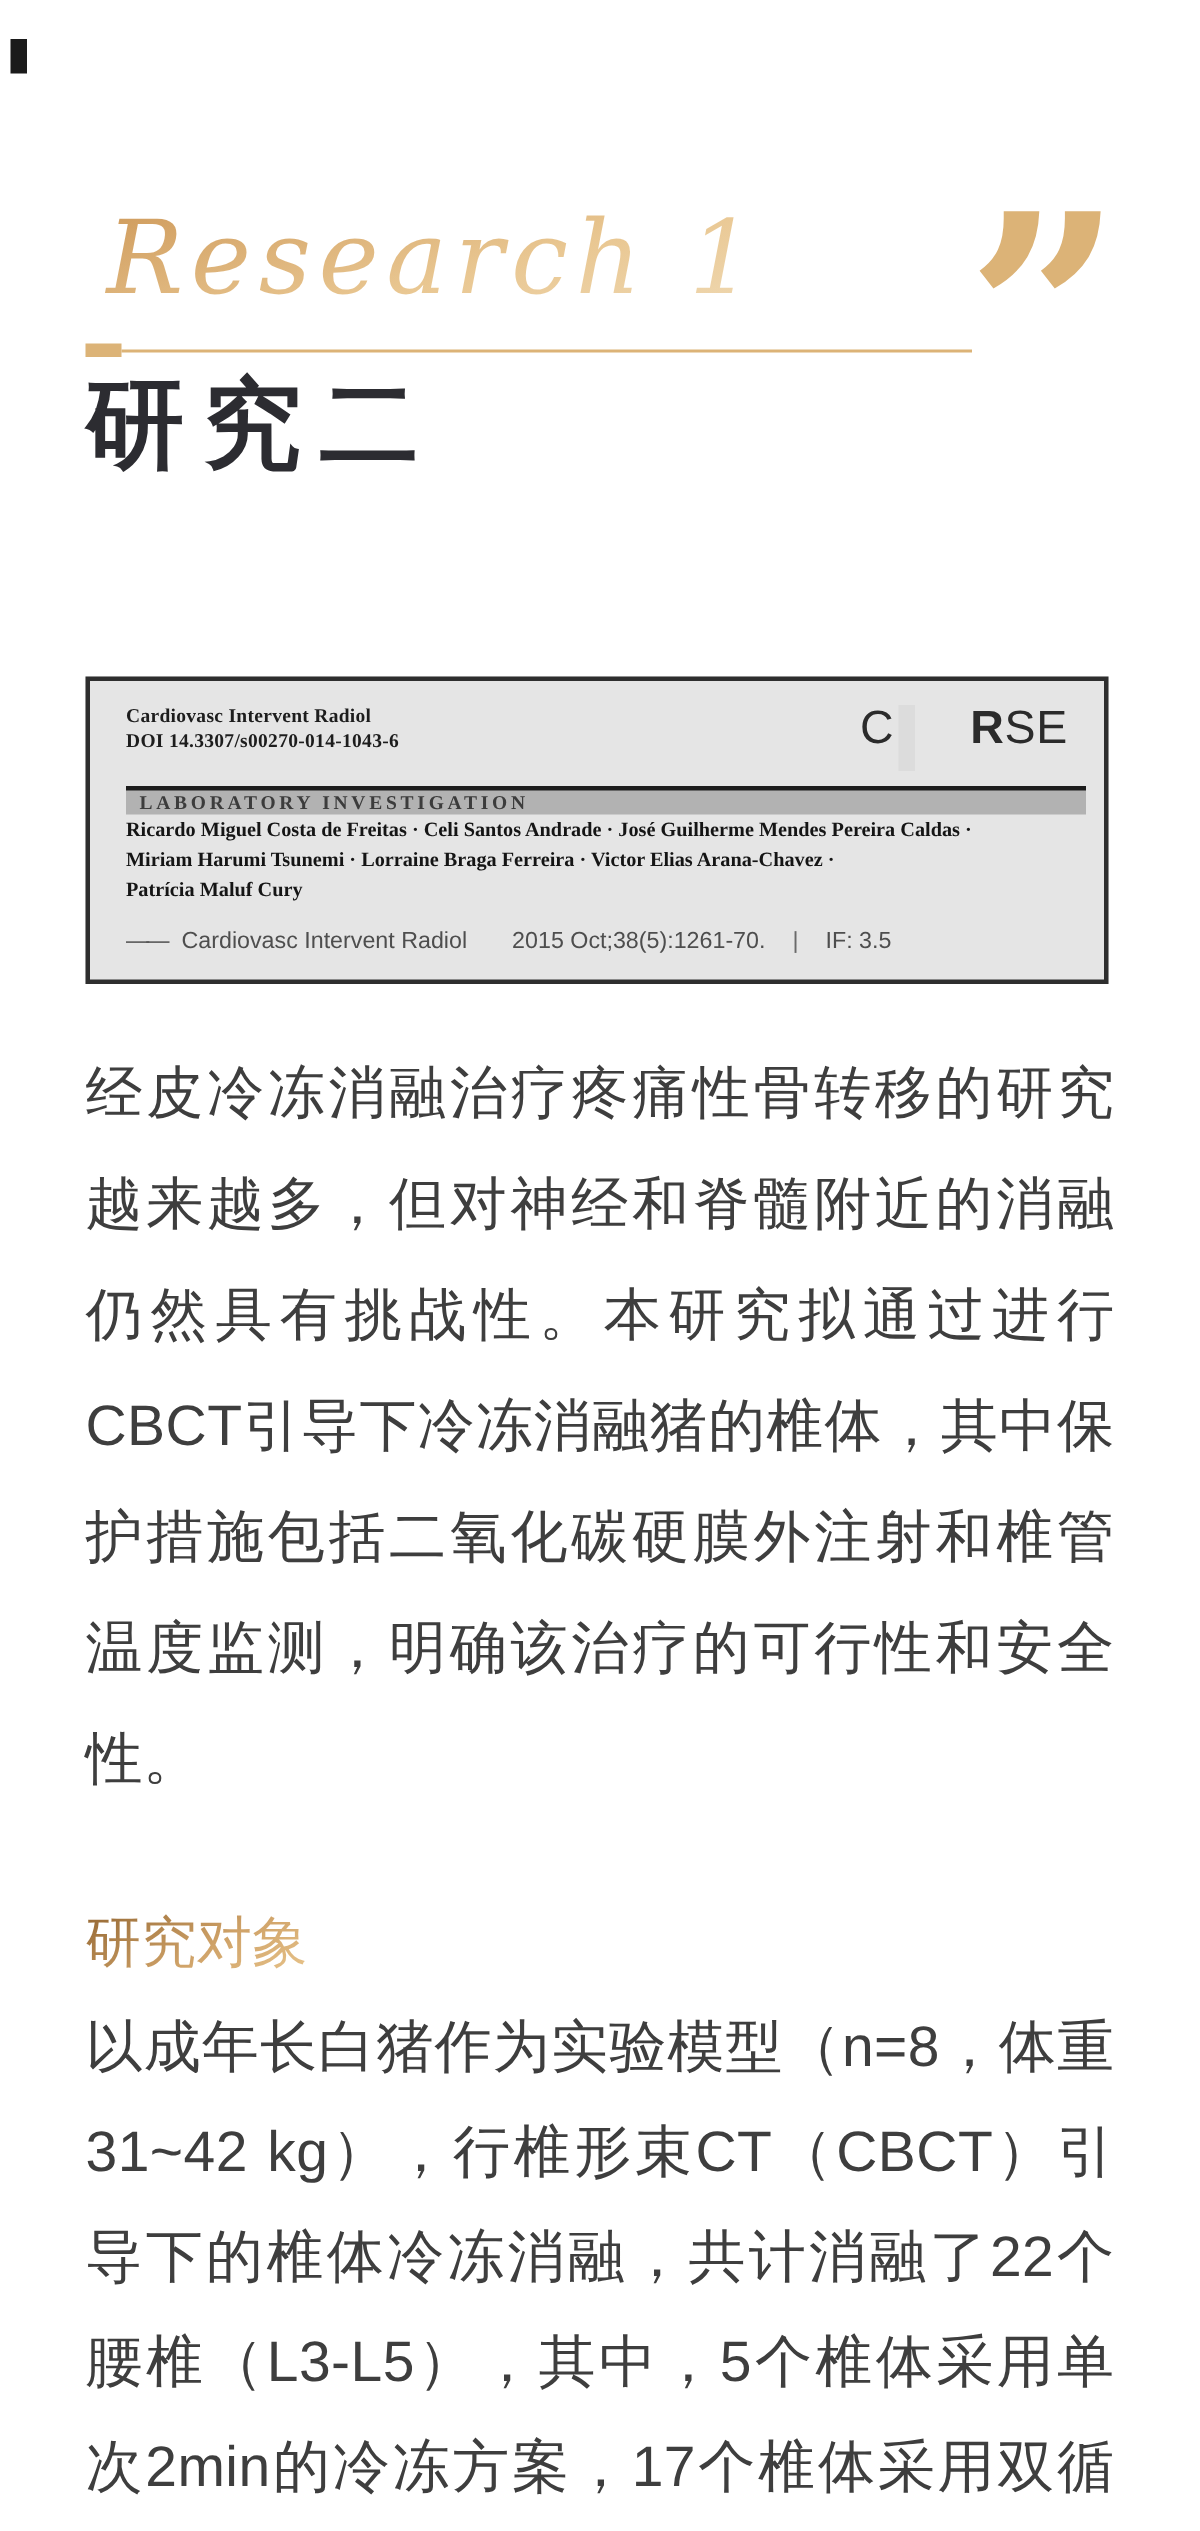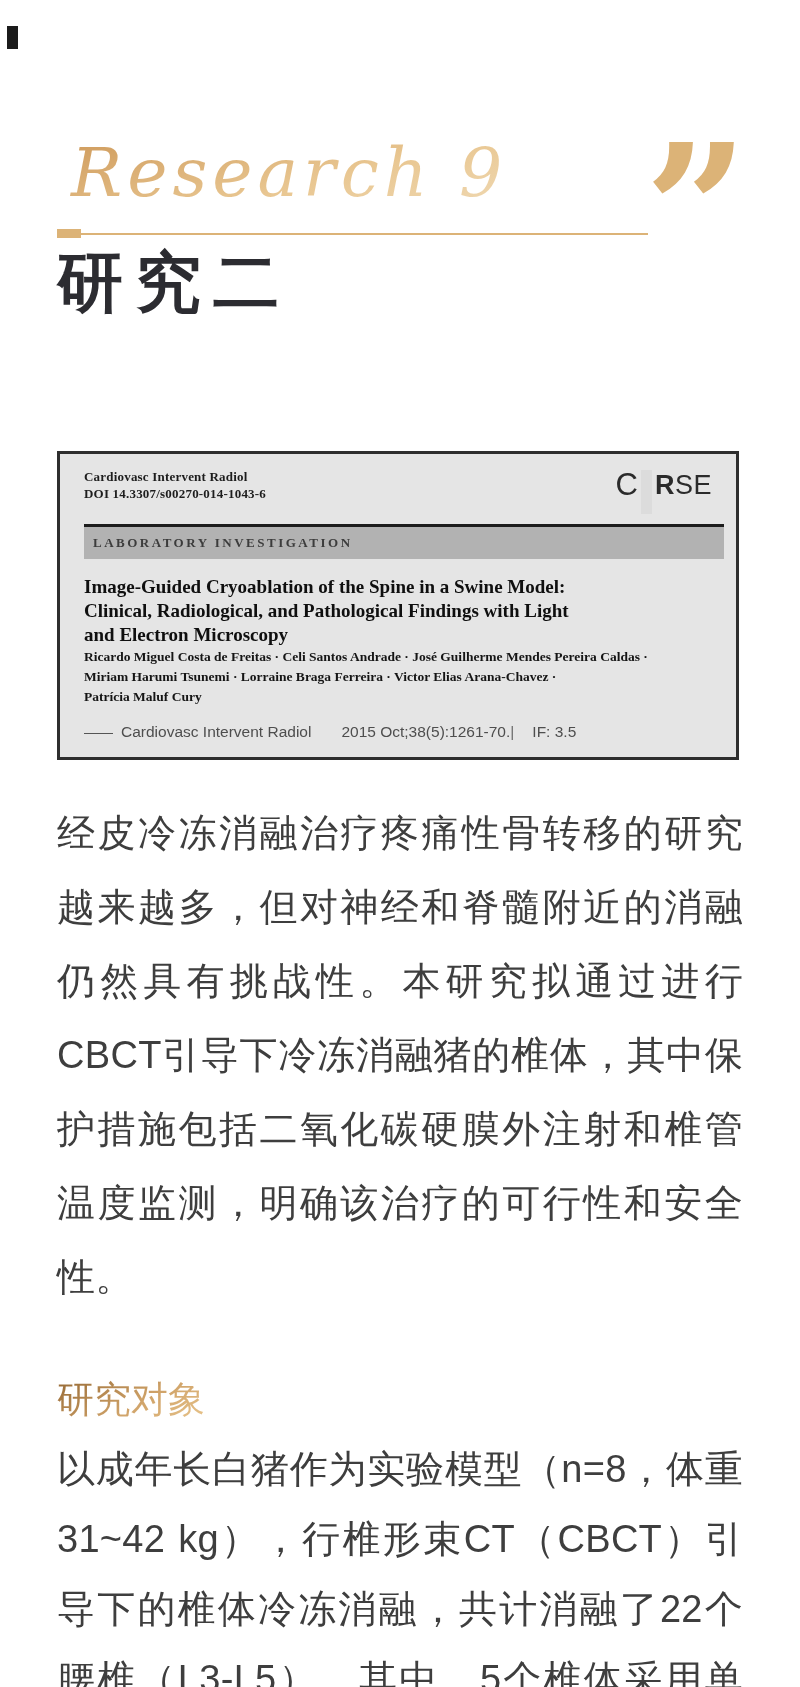--- a/index.html
+++ b/index.html
@@ -67,28 +67,28 @@
     border: 3px solid #2e2e2e;
     background: #e5e5e5;
     padding: 14px 24px 16px 24px;
     font-family: "Liberation Serif", serif;
   }
   .paper-head { display: flex; justify-content: space-between; align-items: flex-start; }
   .journal-meta { font-size: 13px; line-height: 17px; font-weight: 600; color: #1d1d1d; letter-spacing: 0.2px; }
   .cirse-logo { display: flex; align-items: flex-start; margin-top: 2px; font-family: "Liberation Sans", sans-serif; color: #2b2b2b; }
   .cirse-c { font-size: 31px; line-height: 30px; font-weight: 400; }
   .cirse-bar { width: 11px; height: 44px; background: #dcdcdc; margin: 0 3px; }
-  .cirse-rse { font-size: 27px; line-height: 30px; font-weight: 400; letter-spacing: 0.5px; }
+  .cirse-rse { font-size: 31px; line-height: 30px; font-weight: 400; letter-spacing: 0.5px; margin-left: 34px; }
   .cirse-rse b { font-weight: 700; }
   .section-band {
     margin-top: 10px;
     margin-right: -12px;
     border-top: 3px solid #1c1c1c;
     background: #b2b2b2;
-    height: 35px;
+    height: 19px;
     display: flex;
     align-items: center;
     padding-left: 9px;
     font-size: 13px;
     font-weight: 700;
     letter-spacing: 2.5px;
     color: #3c3c3c;
   }
   .paper-title {
     margin-top: 16px;
@@ -111,21 +111,21 @@
     margin-top: 16px;
     font-family: "Liberation Sans", sans-serif;
     font-size: 15.5px;
     color: #4e4e4e;
     display: flex;
     align-items: baseline;
     white-space: nowrap;
   }
   .cit-dash { letter-spacing: -2px; margin-right: 10px; color: #555; }
   .cit-journal { margin-right: 30px; }
-  .cit-issue { }
+  .cit-issue { margin-right: 18px; }
   .cit-sep { margin-right: 18px; color: #6a6a6a; }
   .body-text {
     margin: 36px 57px 0 57px;
     width: 686px;
     font-size: 38px;
     line-height: 74px;
     letter-spacing: 0.3px;
     color: #3e3e3e;
     text-align: justify;
     text-justify: inter-ideograph;
@@ -143,21 +143,21 @@
     width: fit-content;
   }
   .body-text.second { margin-top: 8px; line-height: 70px; }
 </style>
 </head>
 <body>
 
 <div class="corner-mark"></div>
 
 <div class="hero">
-  <div class="script-title">Research 9</div>
+  <div class="script-title">Research 1</div>
   <div class="rule-row">
     <div class="rule-block"></div>
     <div class="rule-line"></div>
   </div>
   <div class="cn-title">研究二</div>
   <div class="quote-mark">”</div>
 </div>
 
 <div class="paper-card">
   <div class="paper-head">
@@ -165,23 +165,20 @@
       <div>Cardiovasc Intervent Radiol</div>
       <div>DOI 14.3307/s00270-014-1043-6</div>
     </div>
     <div class="cirse-logo">
       <span class="cirse-c">C</span>
       <span class="cirse-bar"></span>
       <span class="cirse-rse"><b>R</b><span>SE</span></span>
     </div>
   </div>
   <div class="section-band">LABORATORY INVESTIGATION</div>
-  <div class="paper-title">Image-Guided Cryoablation of the Spine in a Swine Model:
-Clinical, Radiological, and Pathological Findings with Light
-and Electron Microscopy</div>
   <div class="paper-authors">Ricardo Miguel Costa de Freitas · Celi Santos Andrade · José Guilherme Mendes Pereira Caldas ·
 Miriam Harumi Tsunemi · Lorraine Braga Ferreira · Victor Elias Arana-Chavez ·
 Patrícia Maluf Cury</div>
   <div class="paper-citation">
     <span class="cit-dash">——</span>
     <span class="cit-journal">Cardiovasc Intervent Radiol</span>
     <span class="cit-issue">2015 Oct;38(5):1261-70.</span>
     <span class="cit-sep">|</span>
     <span class="cit-if">IF: 3.5</span>
   </div>

